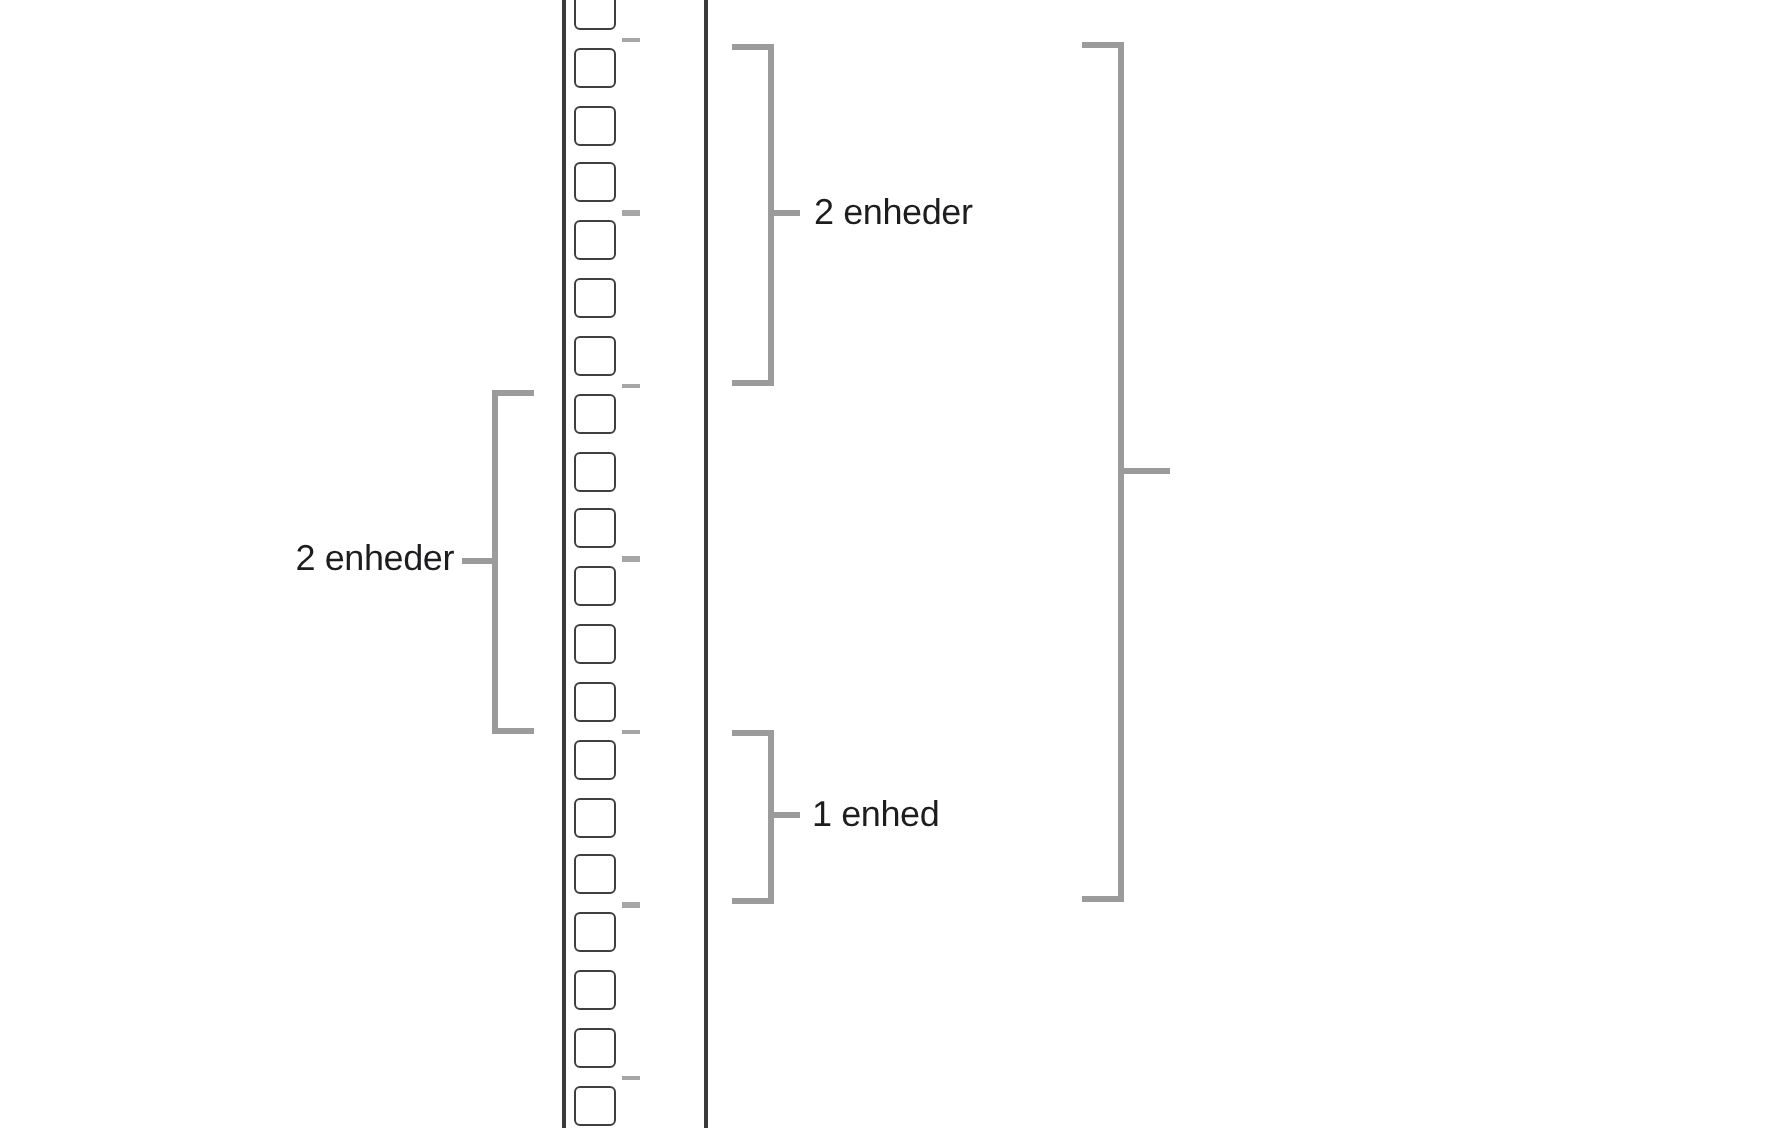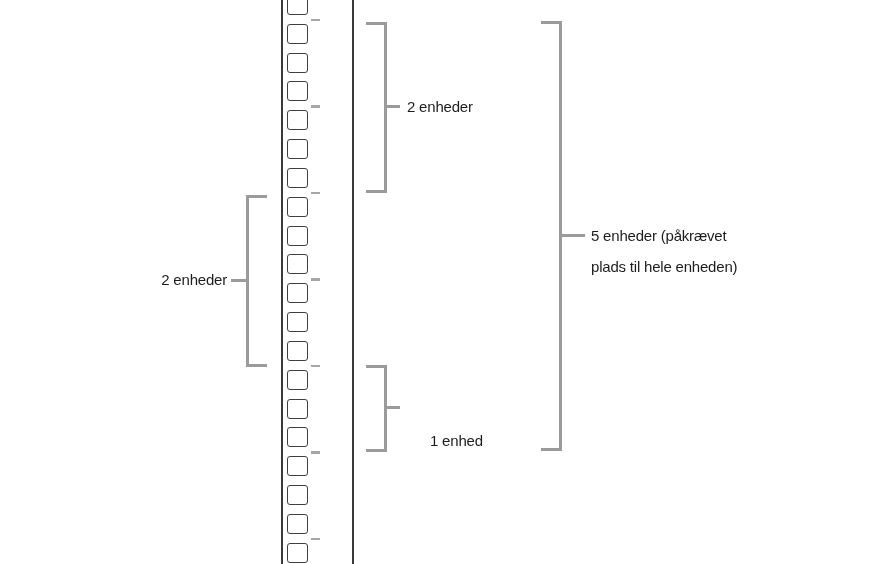--- a/index.html
+++ b/index.html
@@ -35,26 +35,26 @@
   #bracket-rails{left:246px;top:195px;width:21px;height:172px;}
   #tick-rails{left:231px;top:279px;width:16px;}
   #bracket-1-unit{left:366px;top:365px;width:21px;height:87px;}
   #tick-1-unit{left:385px;top:406px;width:15px;}
   #bracket-5-units{left:541px;top:21px;width:21px;height:430px;}
   #tick-5-units{left:560px;top:234px;width:25px;}
 
   
   .label{
     position:absolute;
-    font-size:15px;line-height:31px;
+    font-size:18px;line-height:31px;
     letter-spacing:-0.2px;white-space:nowrap;
   }
   #label-rails{left:0px;top:264px;width:227px;text-align:right;}
   #label-2-units{left:407px;top:91px;}
-  #label-1-unit{left:430px;top:392px;margin-top:33px;}
+  #label-1-unit{left:406px;top:392px;}
   #label-5-units{left:591px;top:220px;text-align:left;}
 </style>
 </head>
 <body>
 
 <div id="stage">
 
   <div class="rail-line" id="rail-left"></div>
   <div class="rail-line" id="rail-right"></div>
   <div id="holes">
@@ -102,18 +102,14 @@
   <div class="bracket-tick" id="tick-5-units"></div>
 
   <div class="label" id="label-rails">
     <div>2 enheder</div>
   </div>
 
   <div class="label" id="label-2-units">2 enheder</div>
 
   <div class="label" id="label-1-unit">1 enhed</div>
 
-  <div class="label" id="label-5-units">
-    <div>5 enheder (påkrævet</div>
-    <div>plads til hele enheden)</div>
-  </div>
 
 </div>
 
 </body></html>

